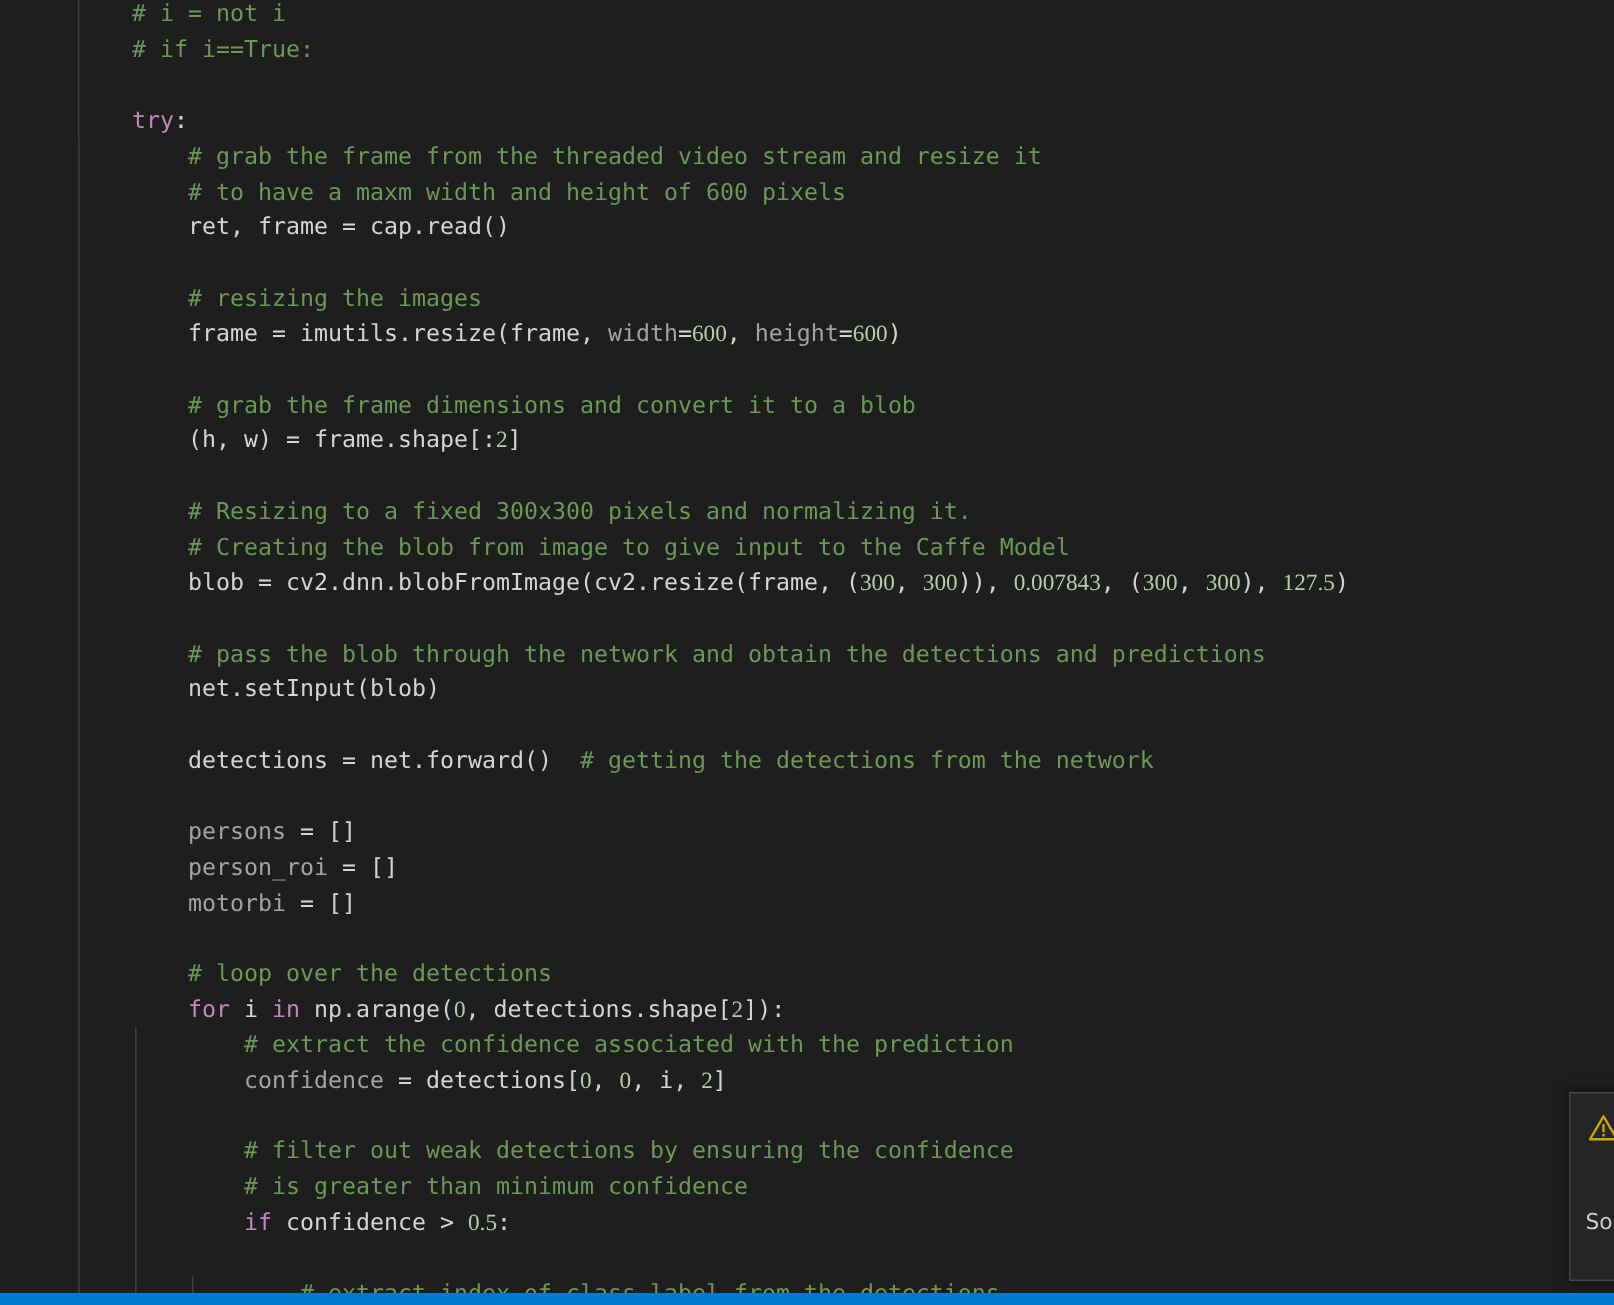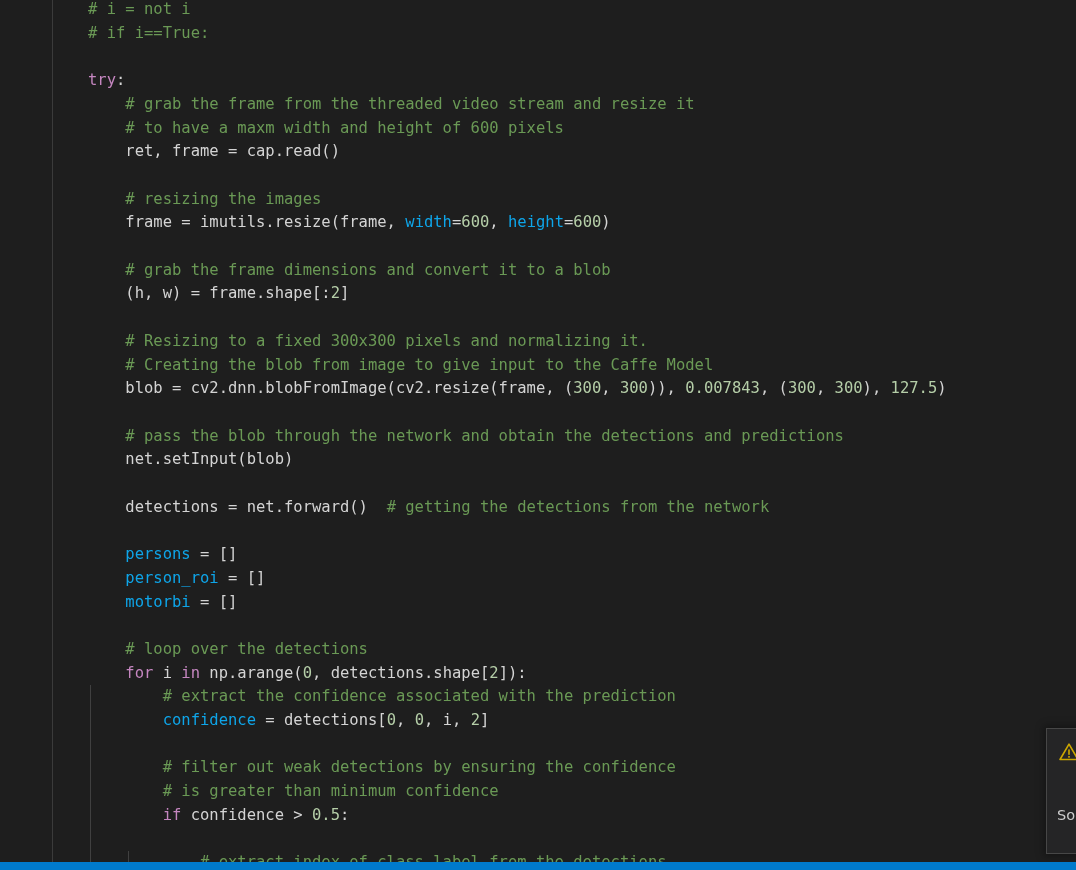--- a/index.html
+++ b/index.html
@@ -76,22 +76,22 @@
     position: absolute;
     left: 0;
     height: 23.7px;
     line-height: 23.7px;
     white-space: pre;
   }
 
   .t-com  { color: #6a9955; }
   .t-kw   { color: #c586c0; }
   .t-id   { color: #d4d4d4; }
-  .t-var  { color: #0ea5e9; }
-  .t-num  { color: #b5cea8; }
+  .t-var  { color: #a3a3a3; }
+  .t-num  { color: #b5cea8; font-family: Liberation Serif, serif; }
   .t-op   { color: #d4d4d4; }
 
   
   #toast {
     position: absolute;
     left: 1046px;
     top: 728px;
     width: 120px;
     height: 124px;
     background: #252526;

